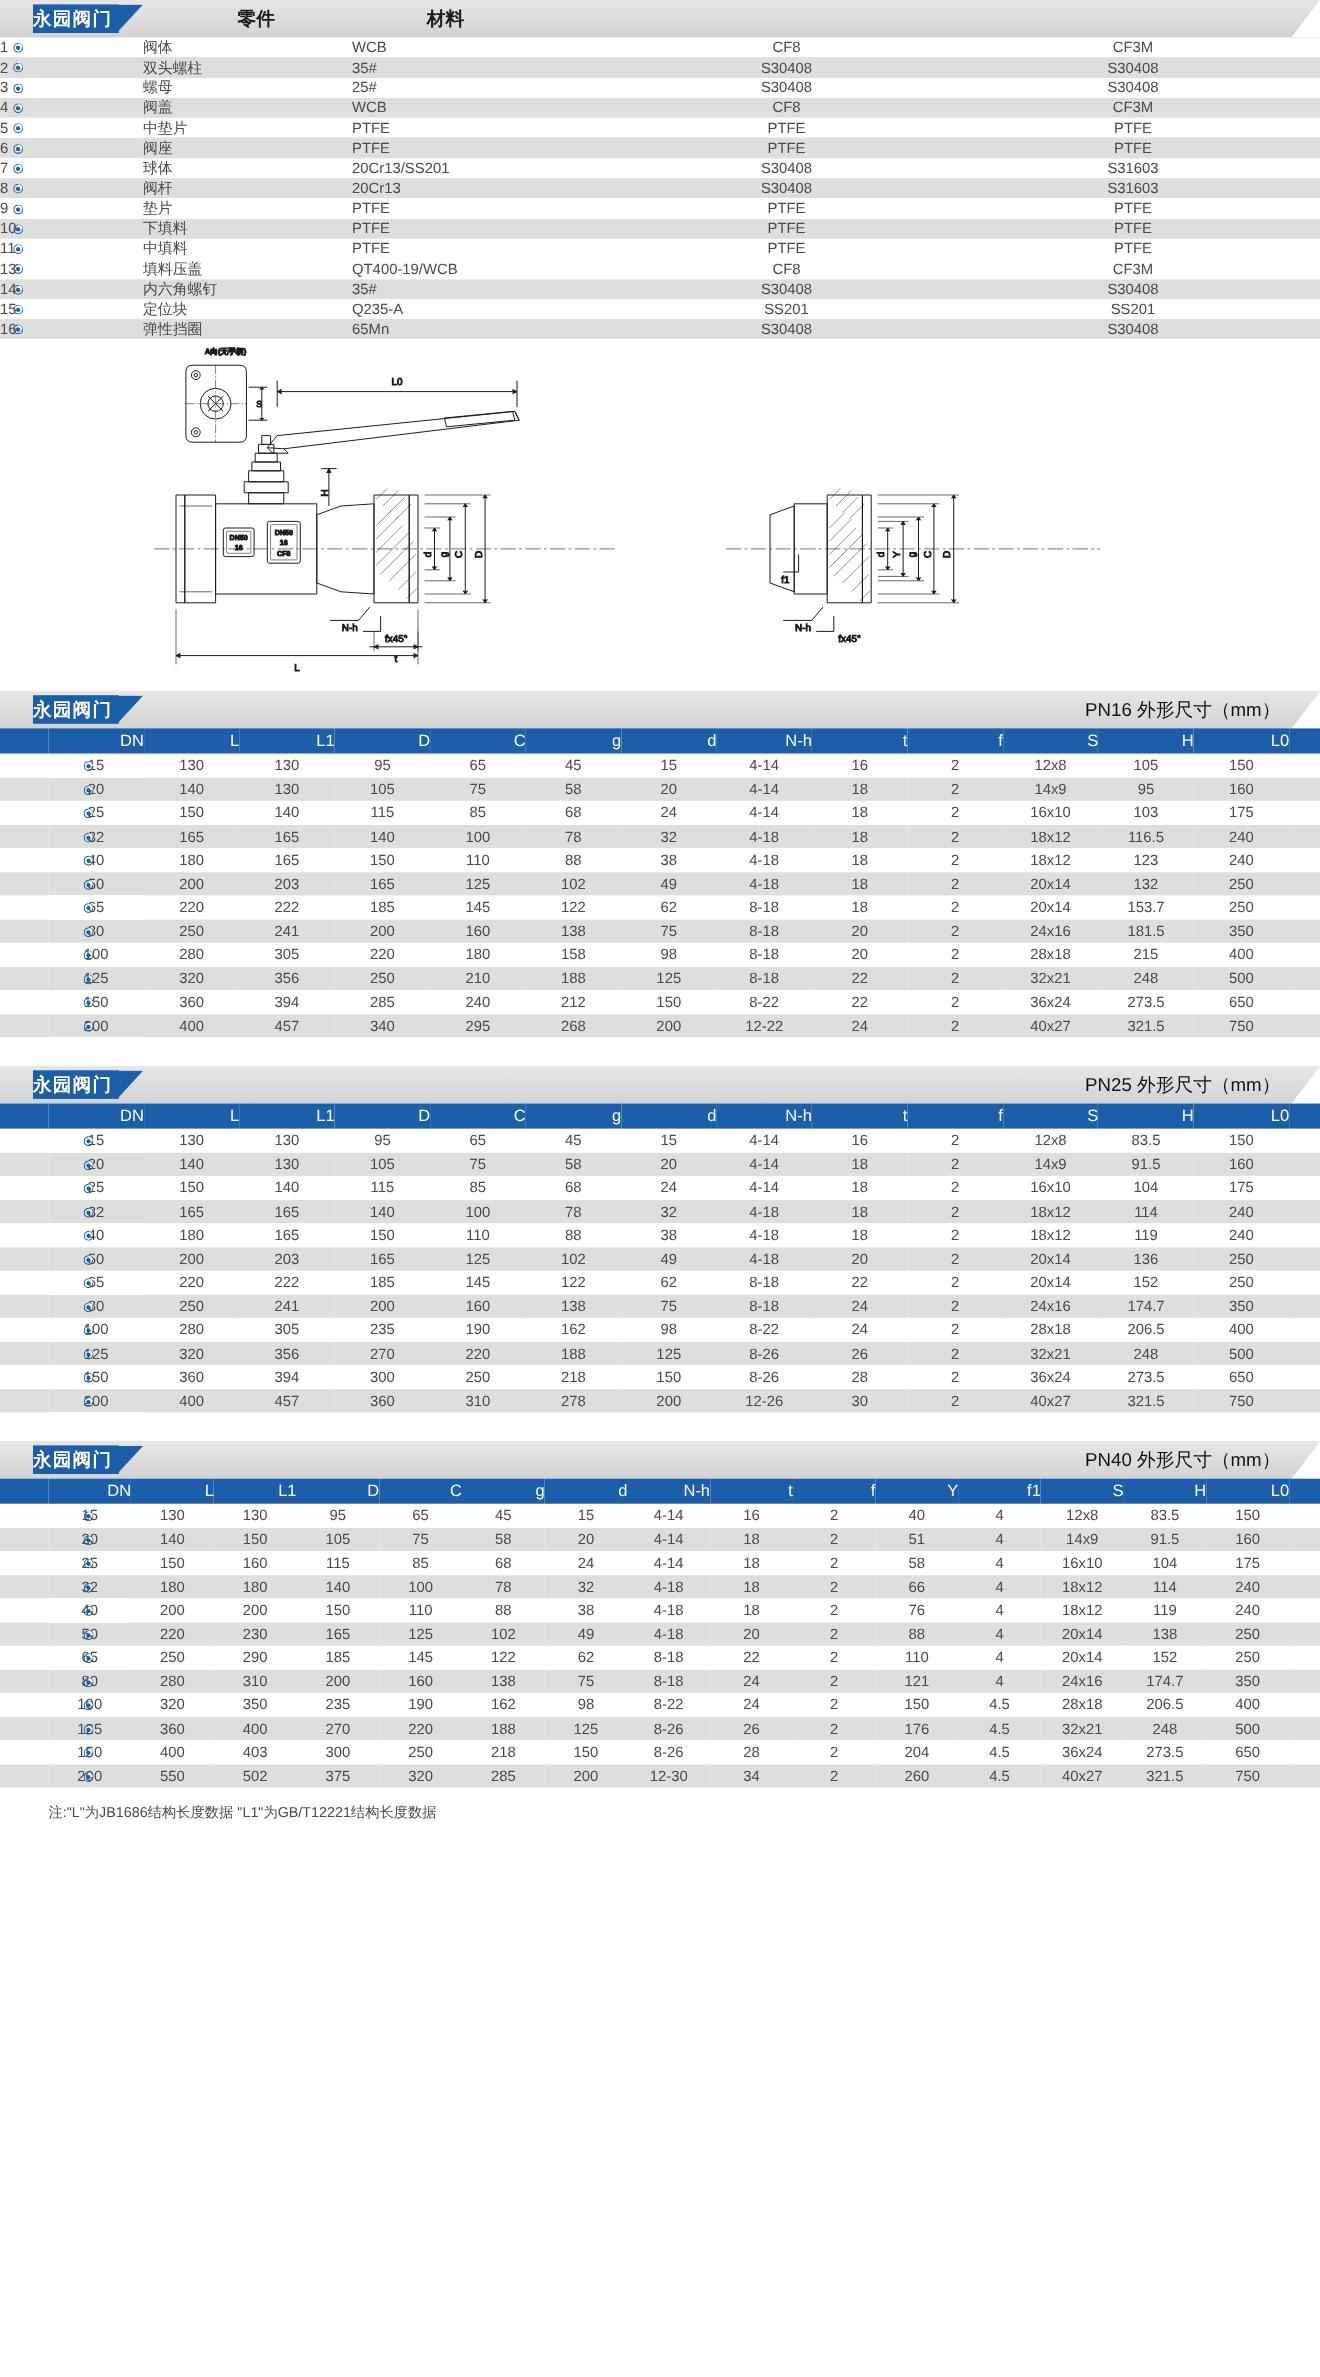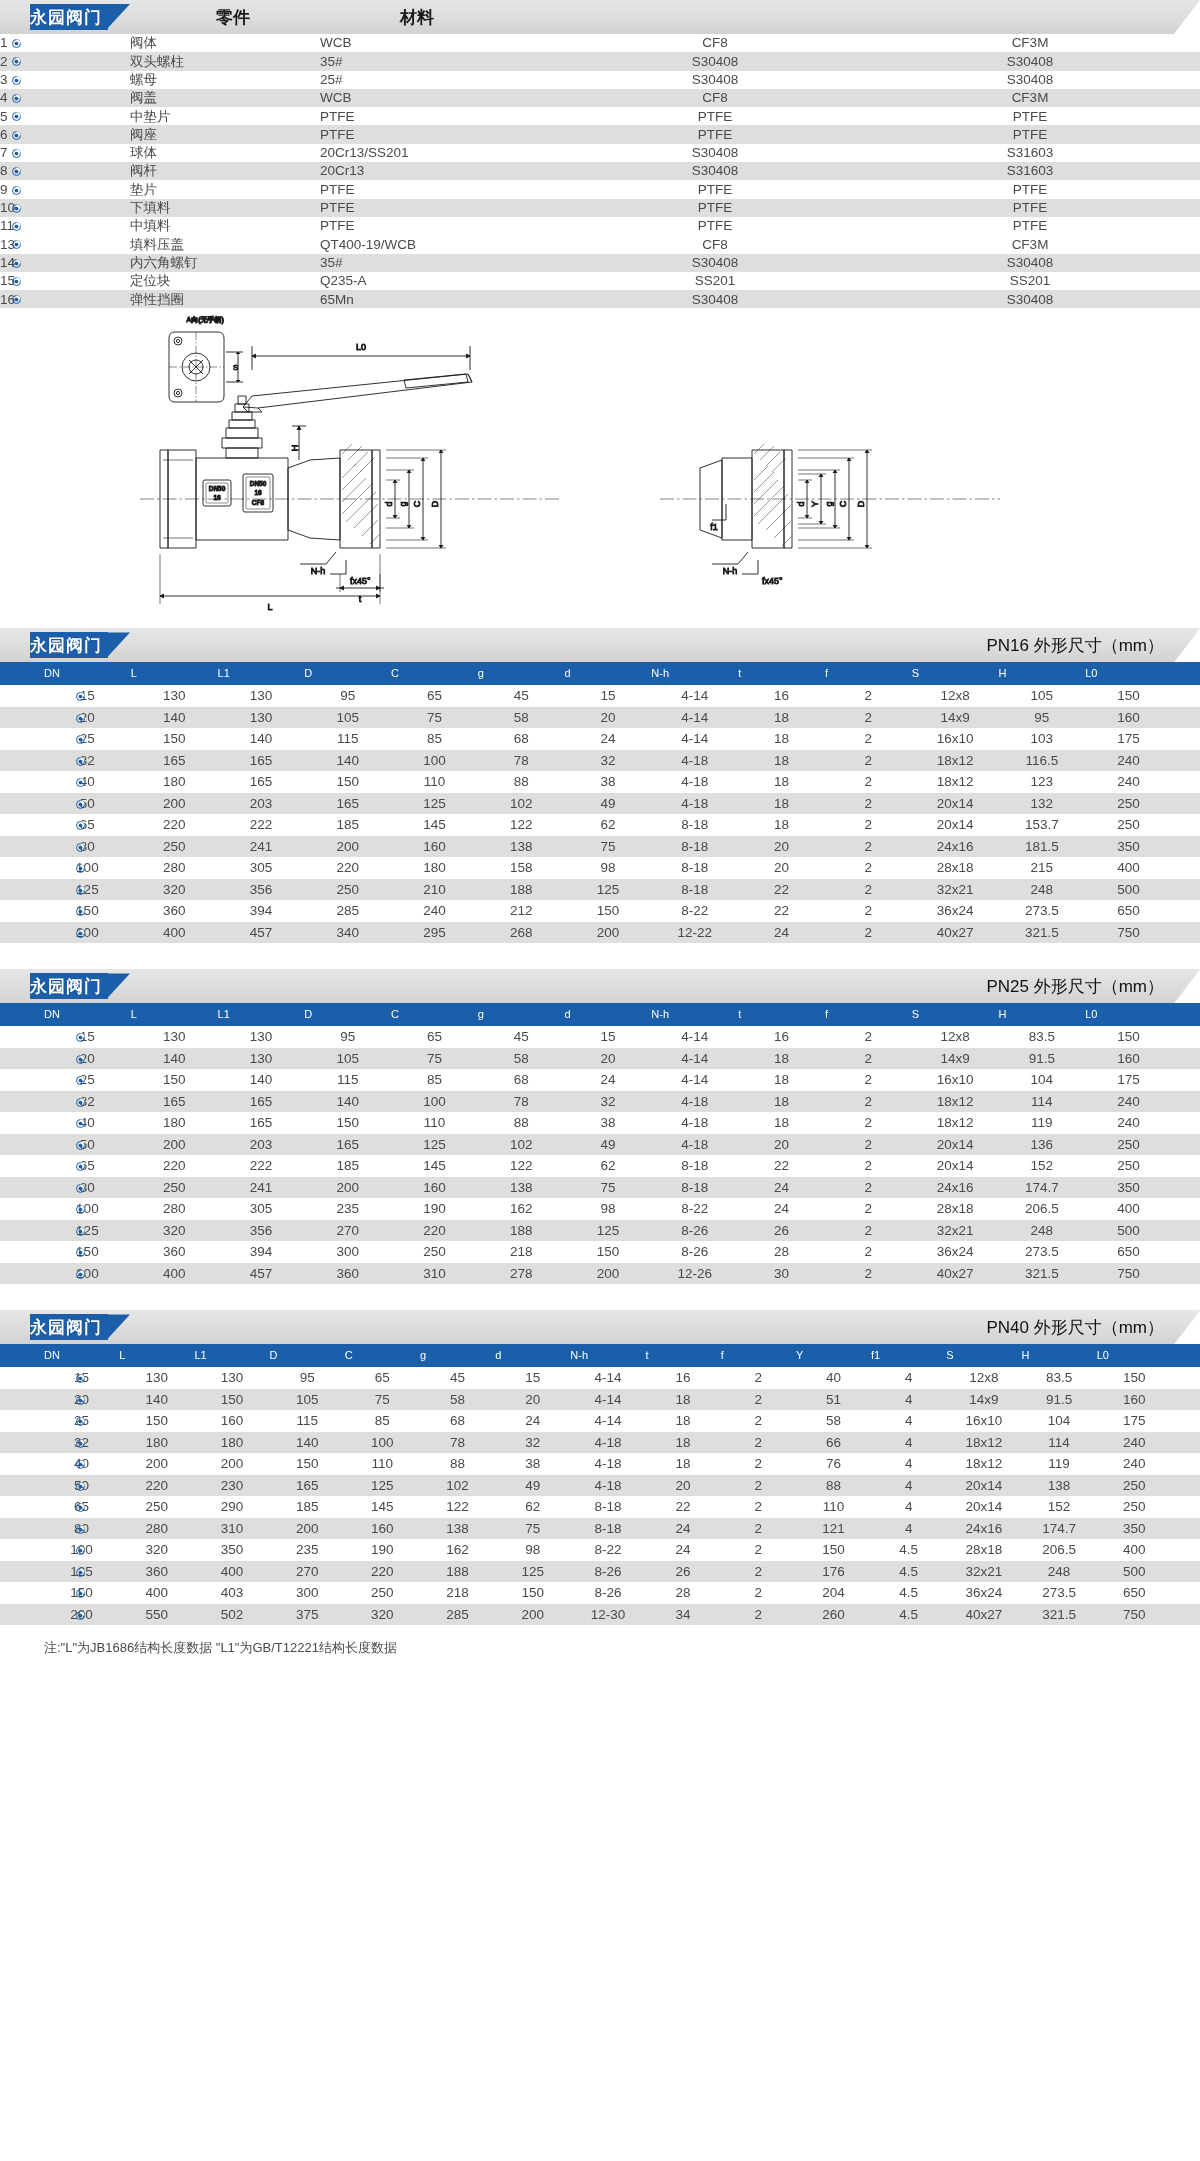--- a/index.html
+++ b/index.html
@@ -102,26 +102,26 @@
     height: 320px;
   }
   .drawing-wrap svg { display: block; }
 
   
   .dim-block { margin-top: 0; }
   .dim-table { width: 100%; border-collapse: collapse; table-layout: fixed; }
   .dim-table thead th {
     background: #1b5faa;
     color: #ffffff;
-    font-size: 11px;
+    font-size: 15px;
     font-weight: normal;
     height: 23px;
     line-height: 23px;
     padding: 0;
-    text-align: left;
+    text-align: right;
   }
   .dim-table tbody tr { height: 21.5px; }
   .dim-table tbody tr.alt { background: #dededd; }
   .dim-table tbody td {
     font-size: 13.5px;
     color: #4a4a4a;
     text-align: center;
     padding: 0;
     line-height: 1;
     white-space: nowrap;
@@ -140,21 +140,21 @@
   .gap-md { height: 26px; }
 </style>
 </head>
 <body>
 
 <div class="banner">
   <div class="logo-badge">
     <span class="logo-text">永园阀门</span>
   </div>
   <span class="banner-col" style="left:216px;">零件</span>
-  <span class="banner-col" style="left:400px;">材料</span>
+  <span class="banner-col" style="left:388px;">材料</span>
 </div>
 
 <table class="parts-table">
   <tbody id="parts-body">
       <tr>
         <td class="c-no"><svg class="bullet" viewBox="0 0 10 10">
             <circle cx="5" cy="5" r="4.4" fill="none" stroke="#1b5faa" stroke-width="1.1"></circle>
             <circle cx="5" cy="5" r="2" fill="#1b5faa"></circle>
             <path d="M5 0.6 A4.4 4.4 0 0 1 9.4 5 L5 5 Z" fill="#ffffff"></path>
             <circle cx="5" cy="5" r="2" fill="#1b5faa"></circle>

